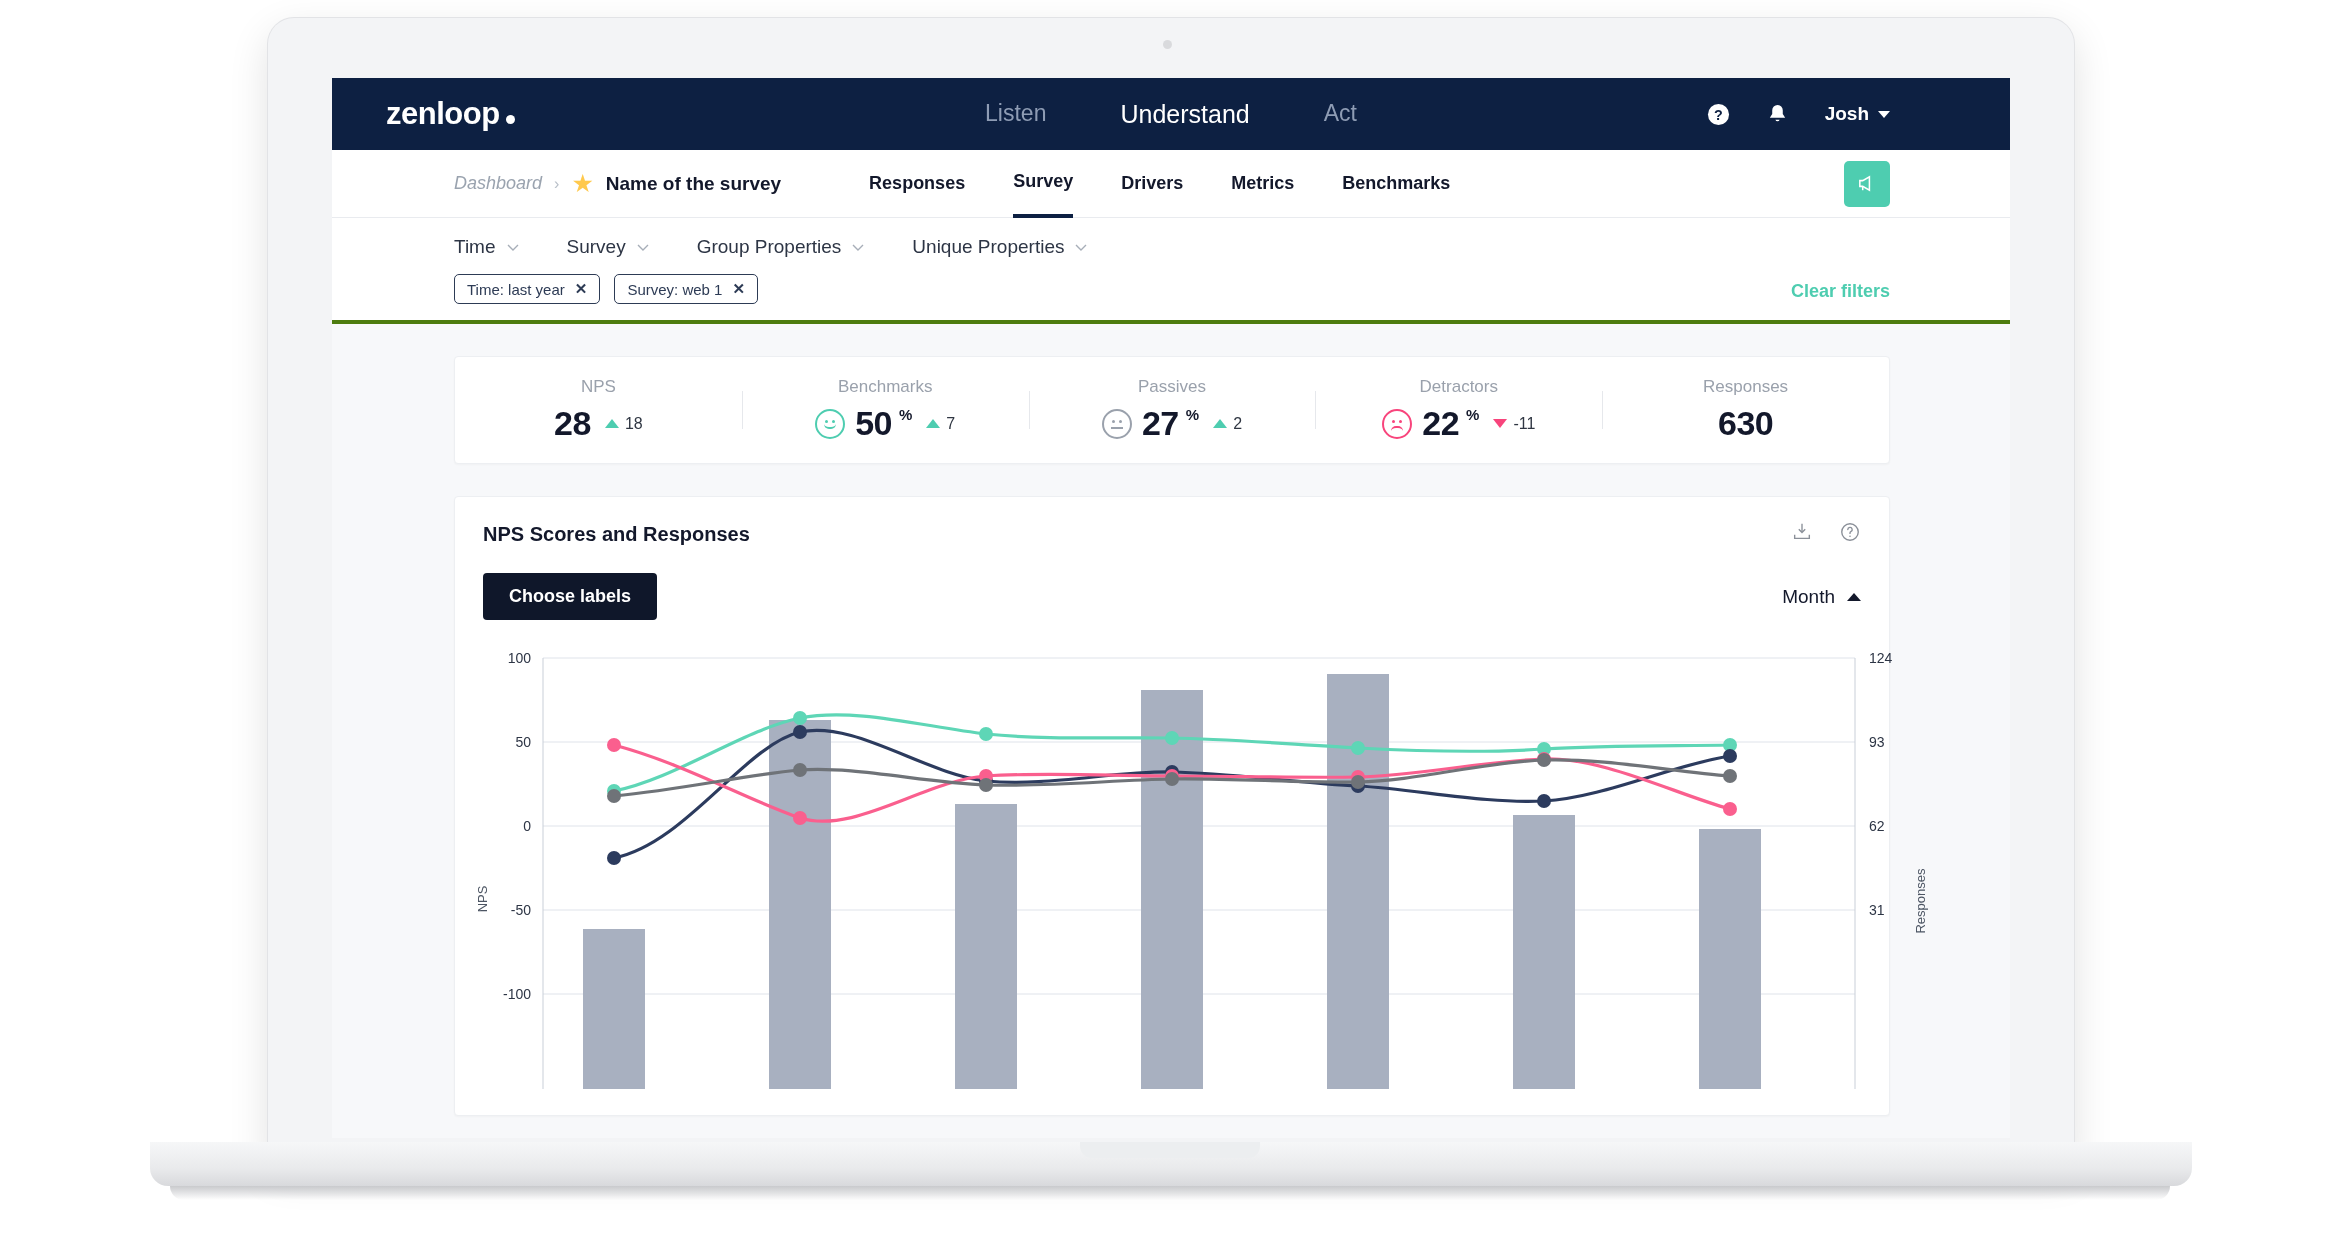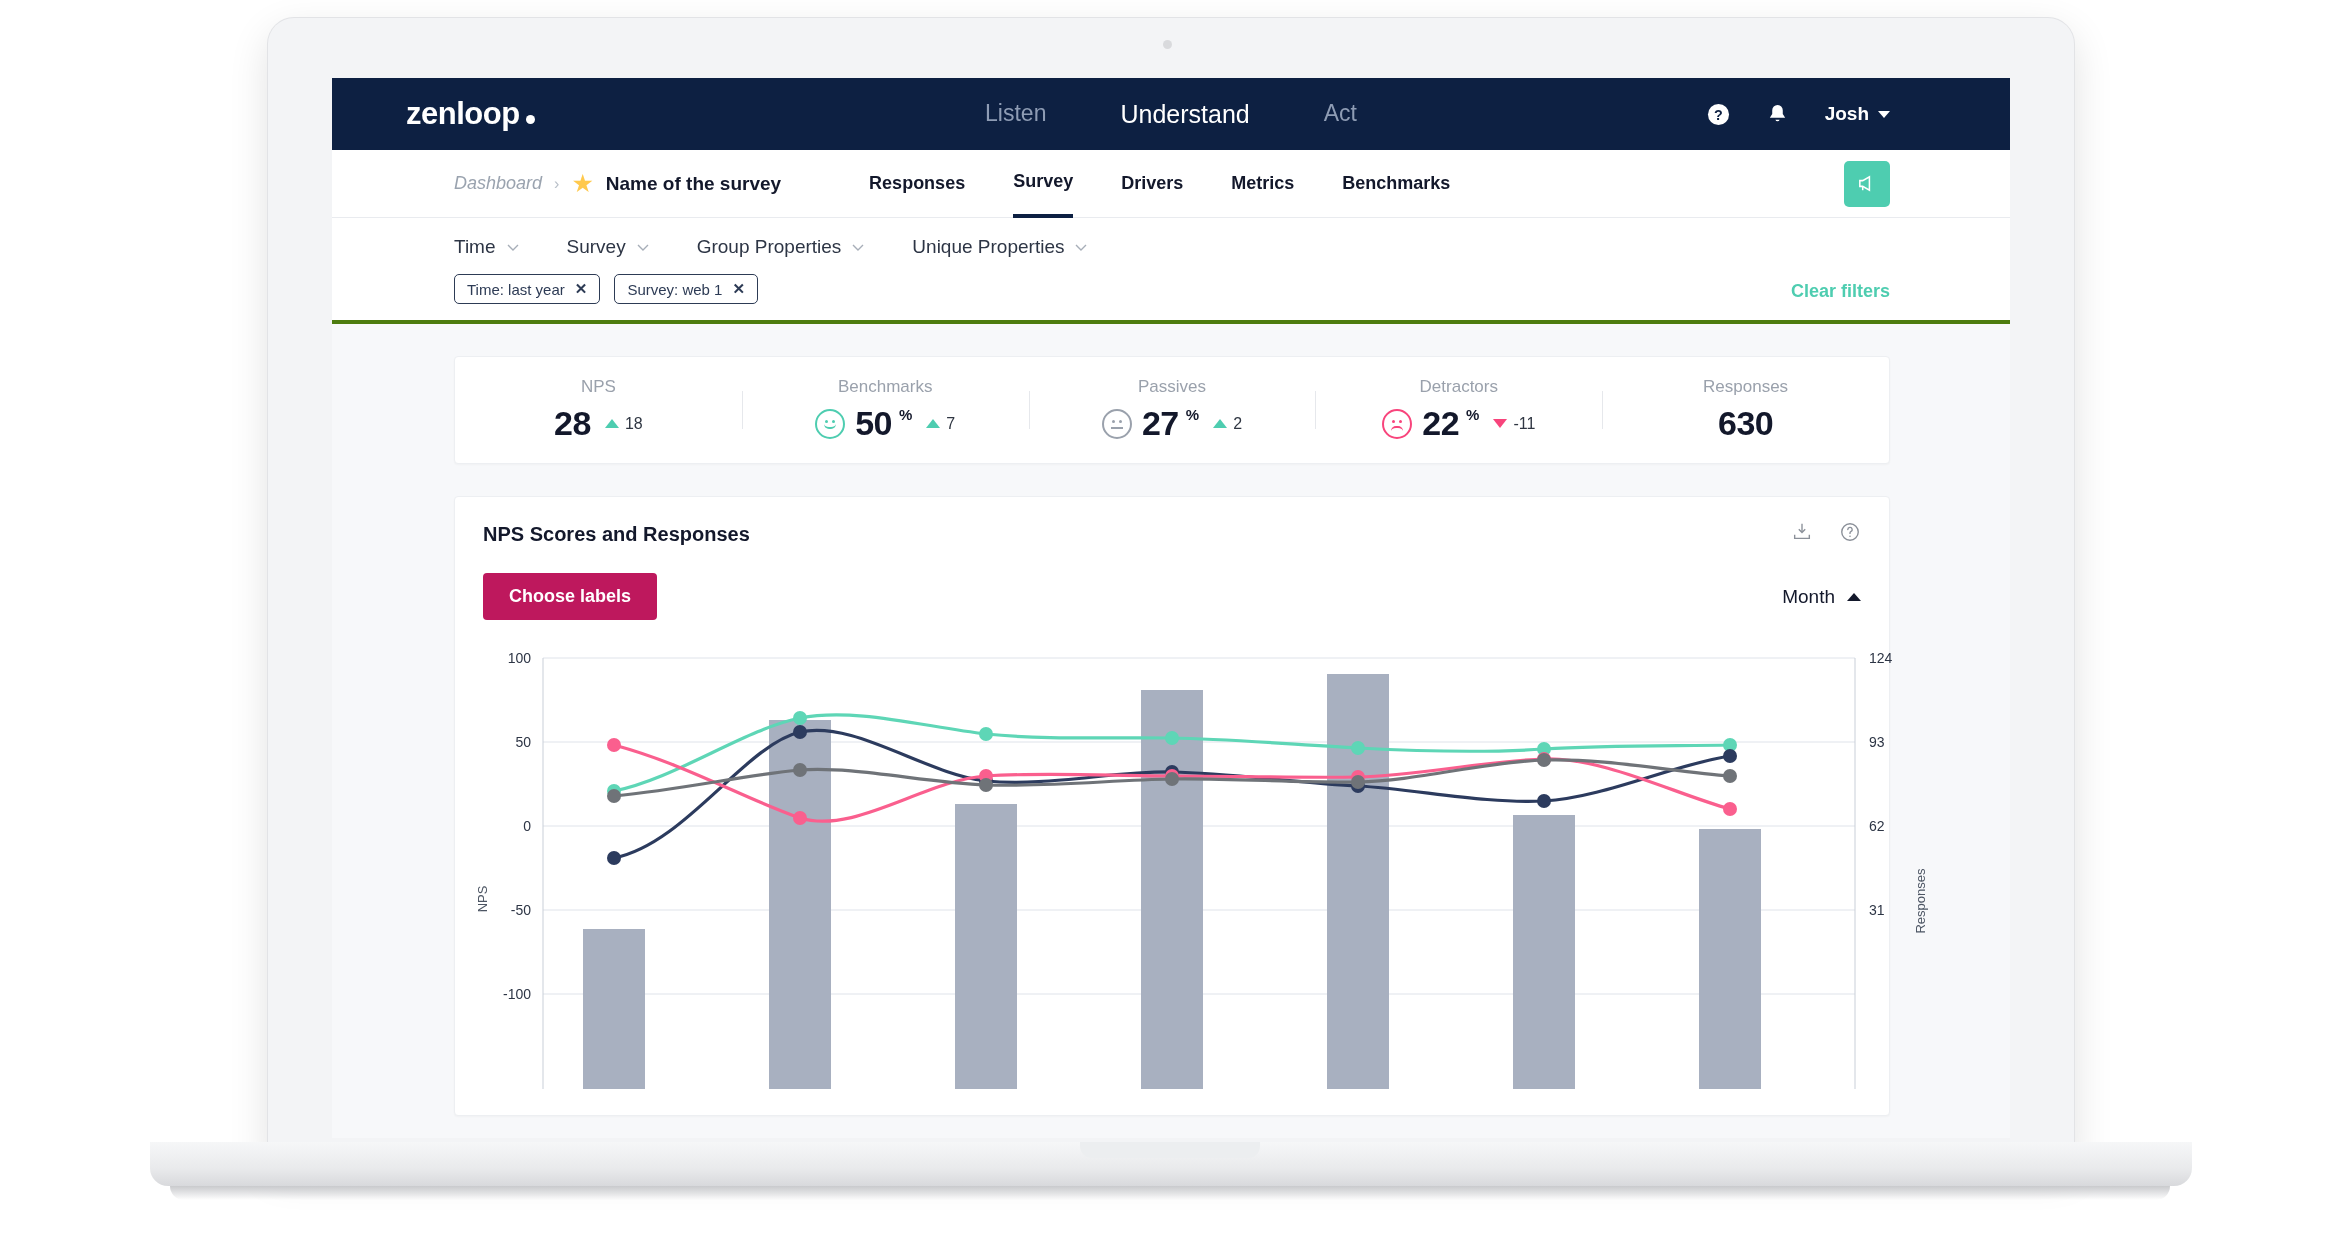--- a/index.html
+++ b/index.html
@@ -53,21 +53,21 @@
     background: #f7f8fa;
     overflow: hidden;
   }
 
   
   #topbar {
     position: relative; height: 72px; background: #0d2042;
     display: flex; align-items: center;
   }
   #brand {
-    margin-left: 74px; color:#fff; font-size: 31px; font-weight: 700;
+    margin-left: 54px; color:#fff; font-size: 31px; font-weight: 700;
     letter-spacing: -.5px; display: flex; align-items: baseline; gap: 6px;
   }
   #brand .dot { width: 9px; height: 9px; background:#fff; border-radius:50%; display:inline-block; }
   #mainnav { position:absolute; left: 0; right:0; display:flex; justify-content:center; gap: 74px; }
   .mainnav-item { color:#8e9cb4; font-size: 23px; cursor:pointer; }
   .mainnav-item.active { color:#ffffff; font-size: 25px; }
   #topbar-right { margin-left:auto; margin-right: 120px; display:flex; align-items:center; gap: 36px; }
   .tb-icon { width: 23px; height: 23px; display:block; }
   #user-menu { color:#fff; font-size:19px; font-weight:700; display:flex; align-items:center; gap:9px; cursor:pointer;}
   .caret-down { width:0;height:0;border-left:6px solid transparent;border-right:6px solid transparent;border-top:7px solid #fff;}
@@ -130,21 +130,21 @@
   #chart-card {
     margin: 32px 120px 0 122px; background:#fff;
     border:1px solid #edeff2; border-radius:4px; height: 620px;
     box-shadow:0 1px 2px rgba(16,24,40,.03); position:relative;
   }
   #chart-header { display:flex; align-items:center; padding: 24px 28px 0 28px; }
   #chart-title { font-size:20px; font-weight:700; color:#13182b; }
   #chart-header-actions { margin-left:auto; display:flex; align-items:center; gap:26px; }
   #chart-controls { display:flex; align-items:center; padding: 26px 28px 0 28px; }
   #choose-labels-btn {
-    background:#be185d; color:#fff; font-weight:700; font-size:18px;
+    background:#0f172a; color:#fff; font-weight:700; font-size:18px;
     padding:13px 26px; border-radius:4px; border:none; cursor:pointer;
   }
   #granularity { margin-left:auto; display:flex; align-items:center; gap:12px; font-size:19px; color:#13182b; cursor:pointer;}
   .tri-up-dark { width:0;height:0;border-left:7px solid transparent;border-right:7px solid transparent;border-bottom:8px solid #13182b;}
 
   #plot-wrap { position:absolute; left:0; right:0; top: 152px; bottom:0; }
   #plot-svg { display:block; }
 
   .axis-title { font-size:13px; fill:#4c5563; }
   .tick-label { font-size:14px; fill:#2d3545; }

